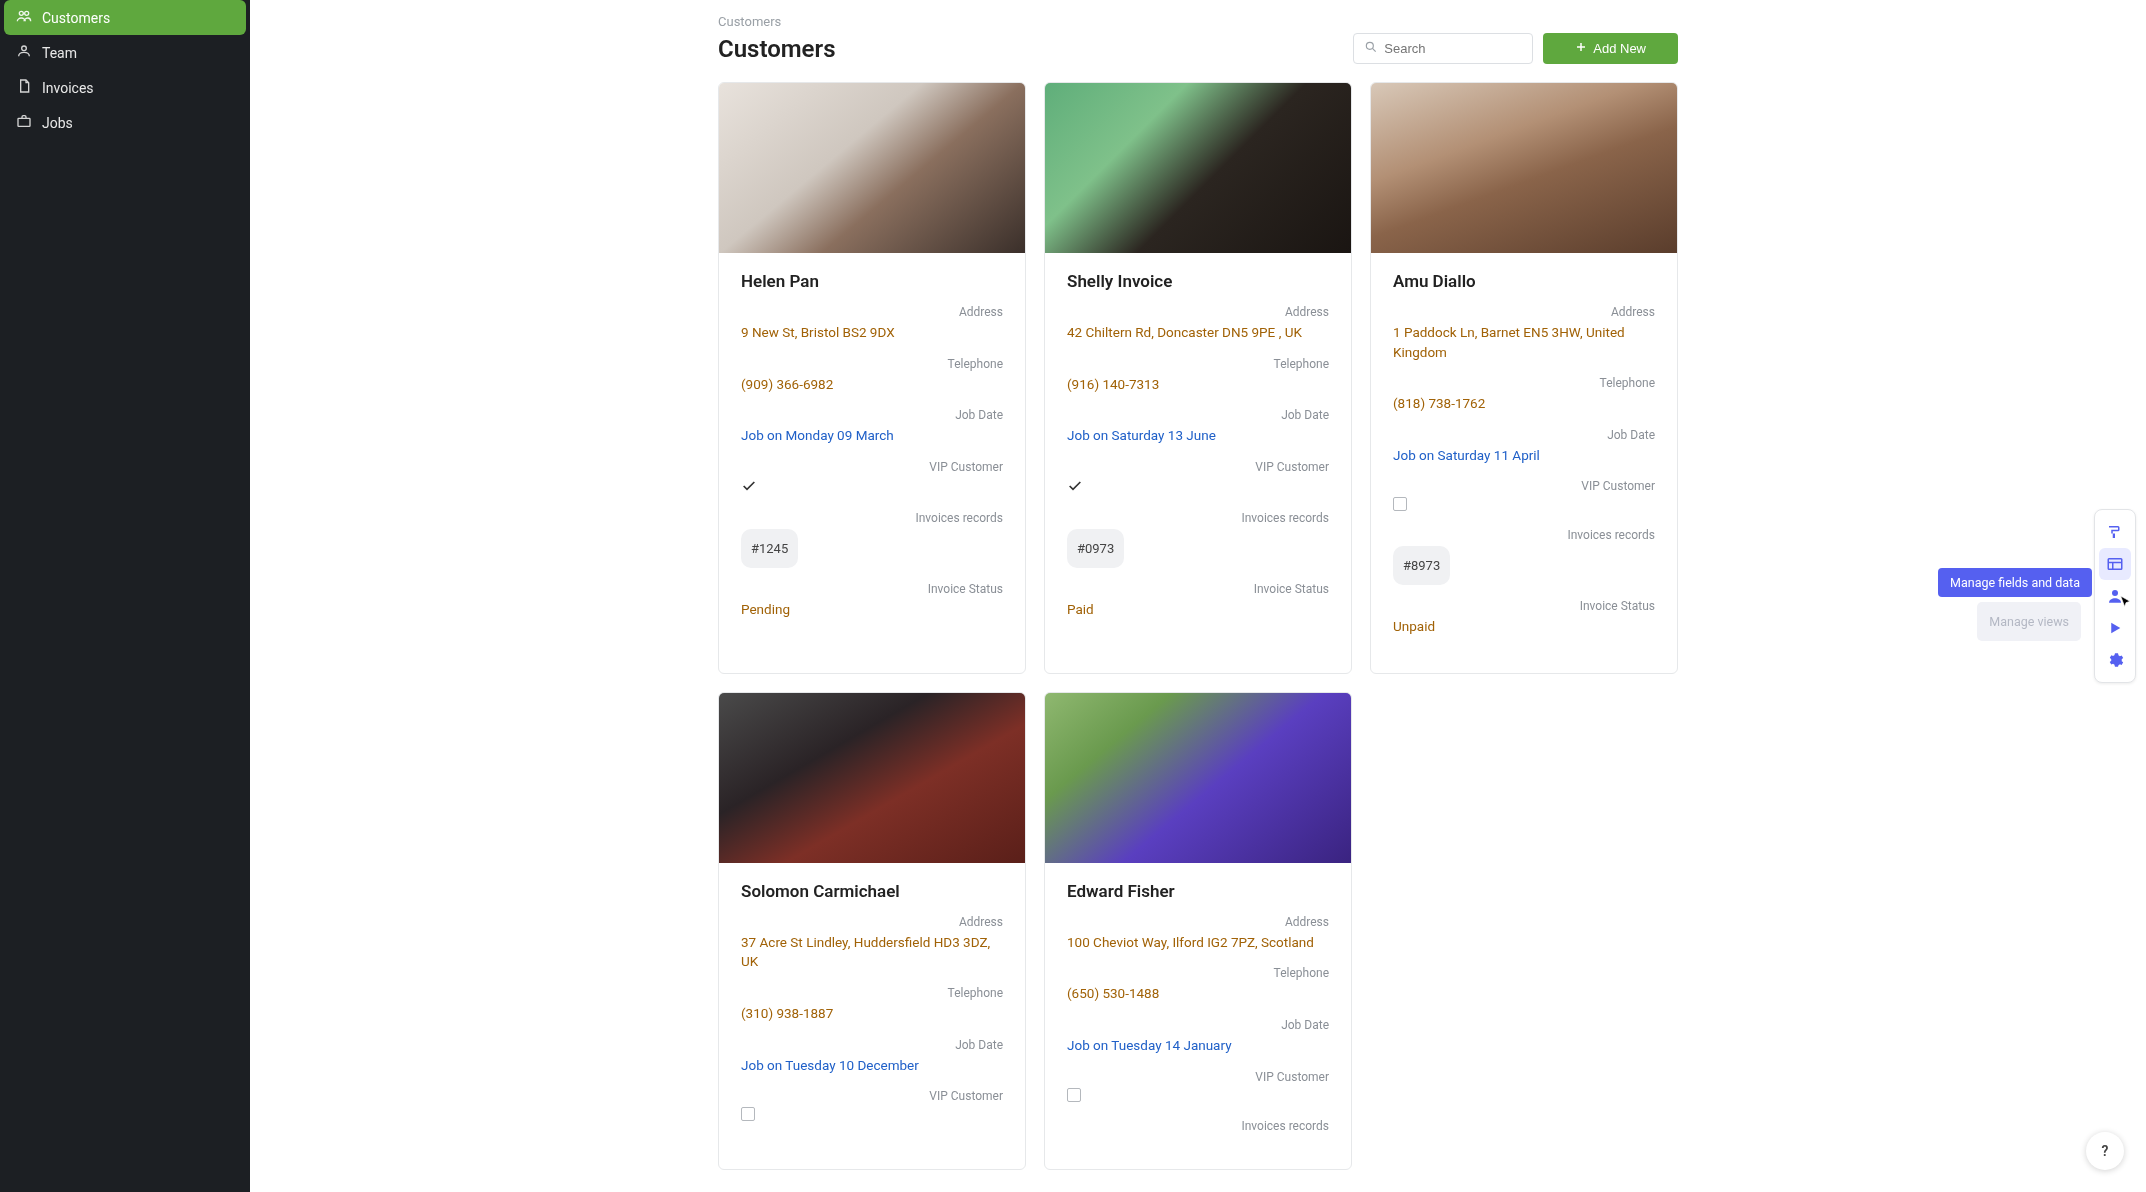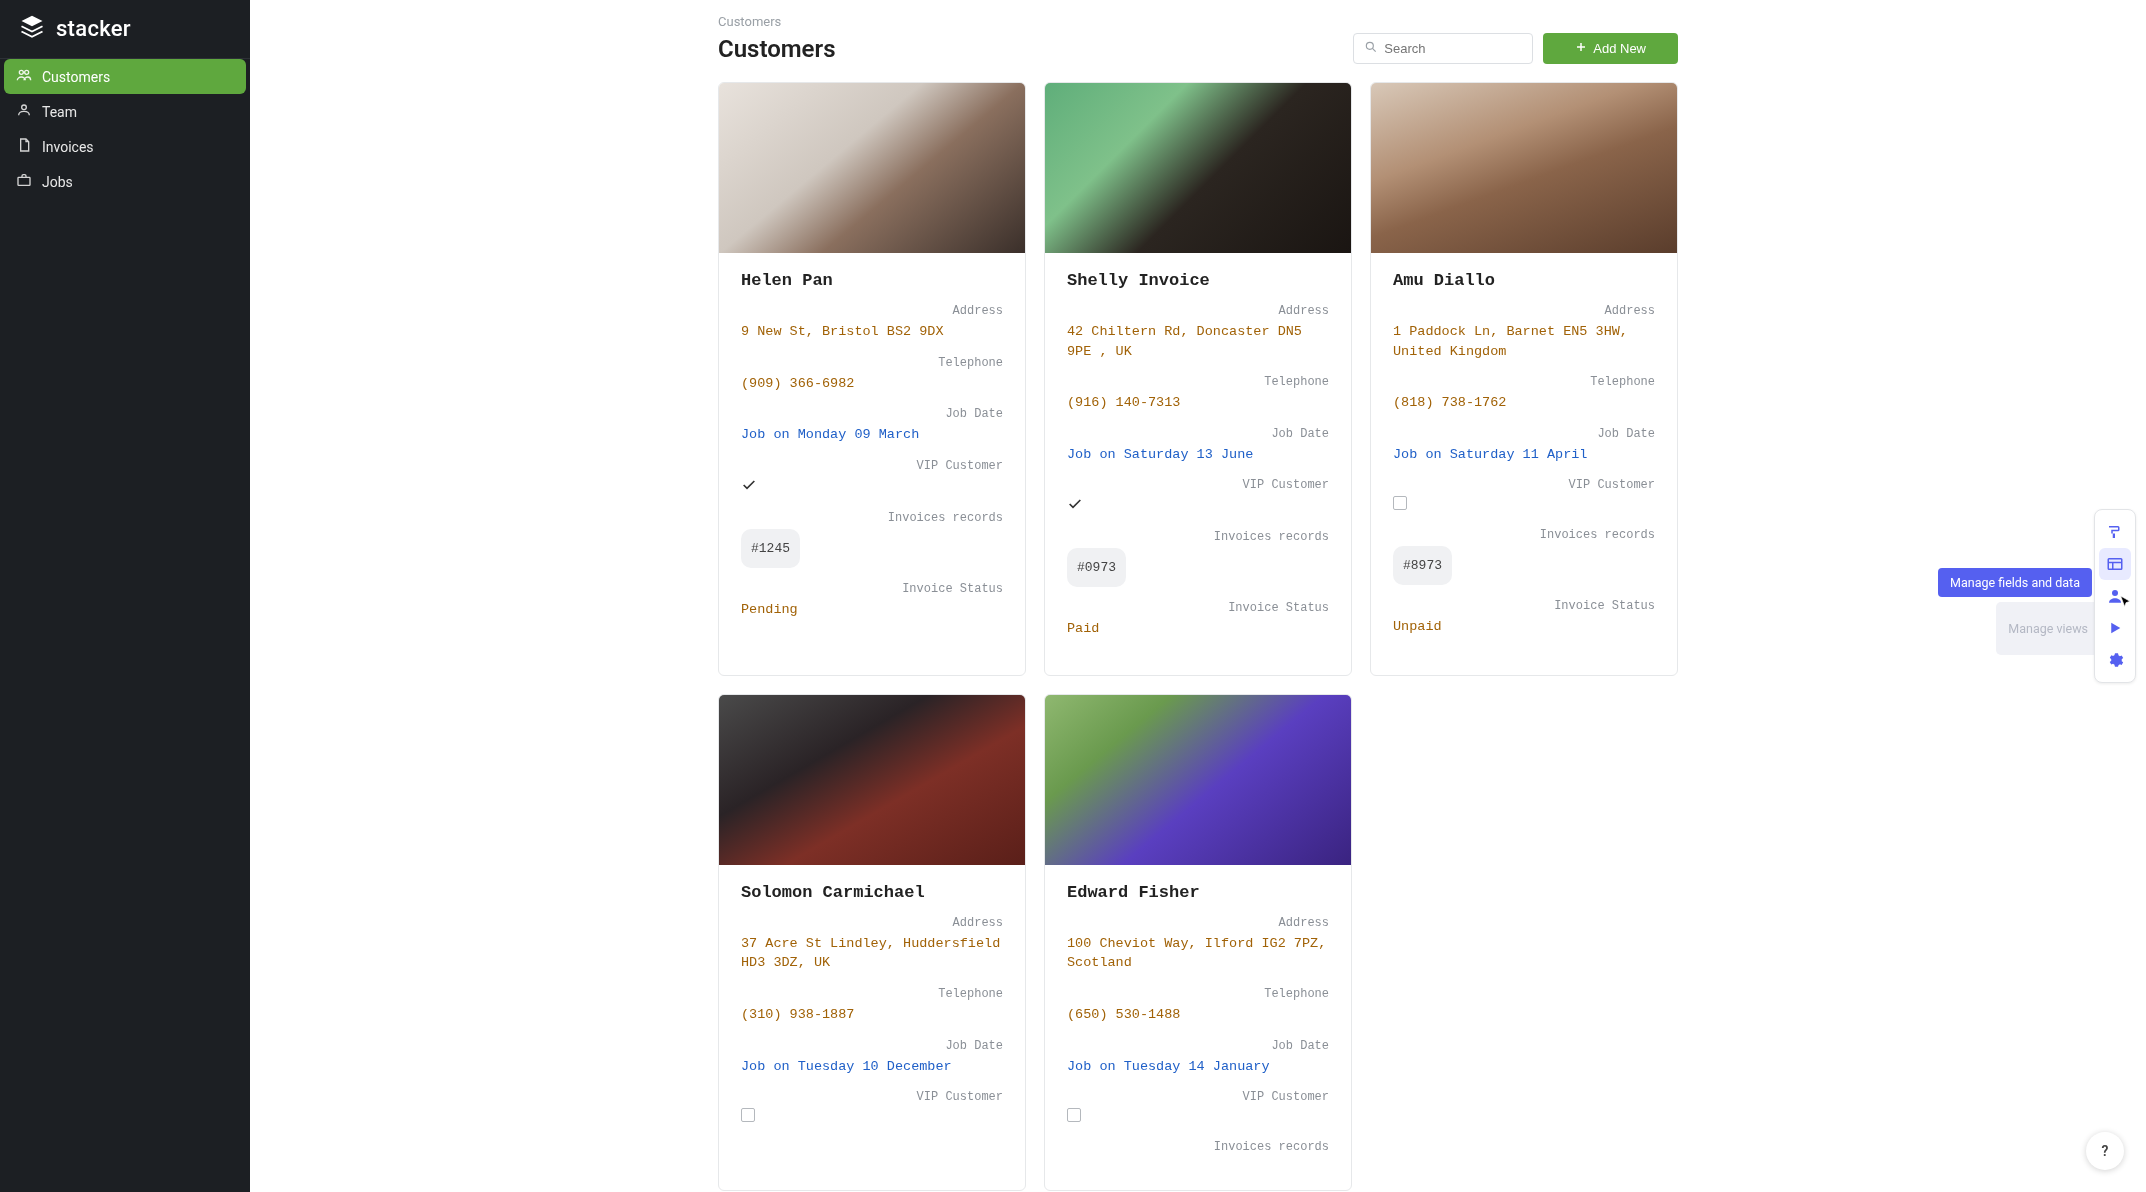--- a/index.html
+++ b/index.html
@@ -130,21 +130,21 @@
   background: #bbb;
   background-size: cover;
   background-position: center;
 }
 .img1{background: linear-gradient(140deg,#e8e2dc 0%,#cfc7bf 40%,#8a6f5e 60%,#3a2f2a 100%);}
 .img2{background: linear-gradient(135deg,#5fae7a 0%,#7fc18a 30%,#2b2520 55%,#1a1512 100%);}
 .img3{background: linear-gradient(160deg,#d8c8b8 0%,#b39075 35%,#8a644a 55%,#5a3d2c 100%);}
 .img4{background: linear-gradient(150deg,#4a4a4a 0%,#2a2326 35%,#7d2f26 60%,#5a1f19 100%);}
 .img5{background: linear-gradient(140deg,#8fb870 0%,#6a9a4e 25%,#5a3fc0 55%,#3a2380 100%);}
 
-.card-body { padding: 18px 22px 22px 22px; font-family: Liberation Mono, monospace; }
+.card-body { padding: 18px 22px 22px 22px; }
 .card-name { font-size: 17px; font-weight: 600; color: #222; margin-bottom: 14px; }
 
 .field { margin-bottom: 14px; }
 .field-label {
   font-size: 12px;
   color: #8a8f96;
   margin-bottom: 4px;
   display: block;
   text-align: right;
 }
@@ -196,27 +196,27 @@
   transform: translateY(-28px);
   background: #5560f0;
   color: #fff;
   font-size: 12.5px;
   padding: 7px 12px;
   border-radius: 4px;
   white-space: nowrap;
 }
 .tooltip2 {
   position: fixed;
-  right: 46px;
+  right: 65px;
   top: 50%;
   transform: translateY(6px);
   background: #f0f1f6;
   color: #b4b8c4;
   font-size: 12.5px;
-  padding: 19px 12px;
+  padding: 12px 12px;
   border-radius: 5px;
   white-space: nowrap;
 }
 
 
 .help-bubble {
   position: fixed;
   right: 22px;
   bottom: 22px;
   width: 38px; height: 38px;
@@ -240,30 +240,20 @@
   top: calc(50% - 2px);
   width: 16px; height: 16px;
   pointer-events: none;
 }
 </style>
 </head>
 <body>
 
 <div class="app">
   <aside class="sidebar">
-    <div class="logo-row">
-      <span class="logo-mark">
-        <svg width="28" height="28" viewBox="0 0 32 32" fill="none">
-          <path d="M16 2 L28 8 L16 14 L4 8 Z" fill="#fff"></path>
-          <path d="M4 14 L16 20 L28 14" stroke="#fff" stroke-width="2.2" fill="none"></path>
-          <path d="M4 20 L16 26 L28 20" stroke="#fff" stroke-width="2.2" fill="none"></path>
-        </svg>
-      </span>
-      <span class="logo-text">stacker</span>
-    </div>
     <nav class="nav" id="nav">
         <div class="nav-item active">
           <span><svg viewBox="0 0 24 24" fill="none" stroke="currentColor" stroke-width="2">
               <circle cx="8" cy="8" r="3"></circle>
               <circle cx="16" cy="8" r="3"></circle>
               <path d="M2 20c0-3 3-5 6-5s6 2 6 5M12 20c0-3 3-5 6-5s4 2 4 5"></path>
             </svg></span>
                  <span>Customers</span>
         </div>
         <div class="nav-item">

